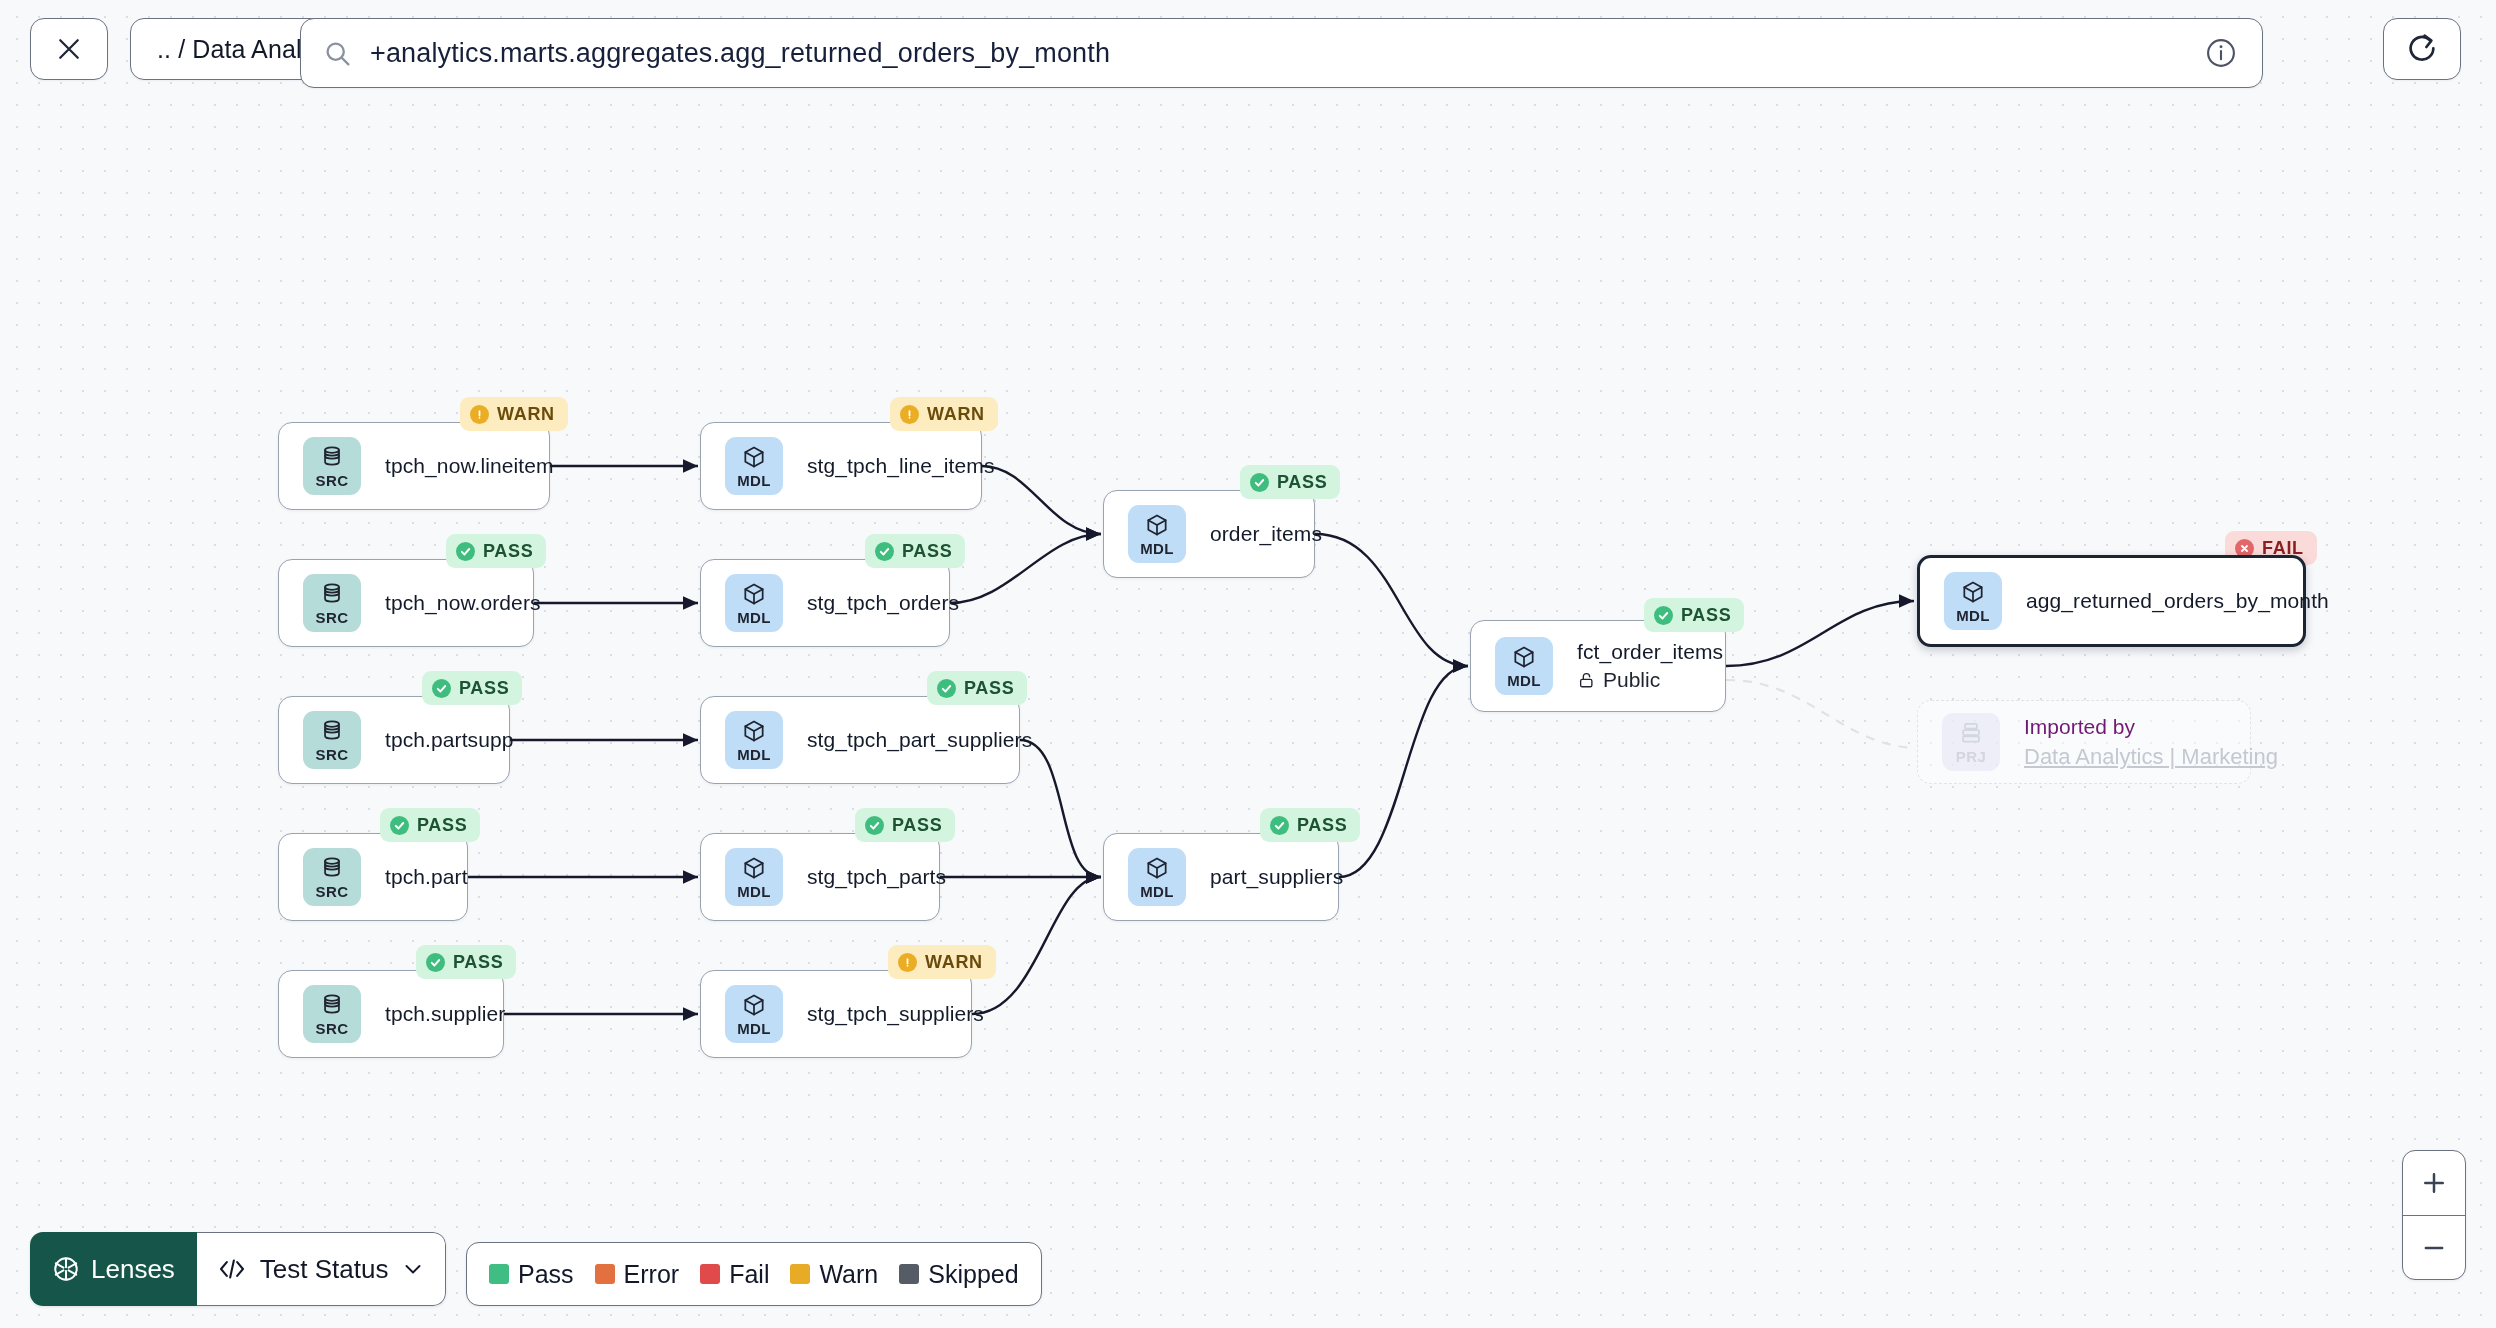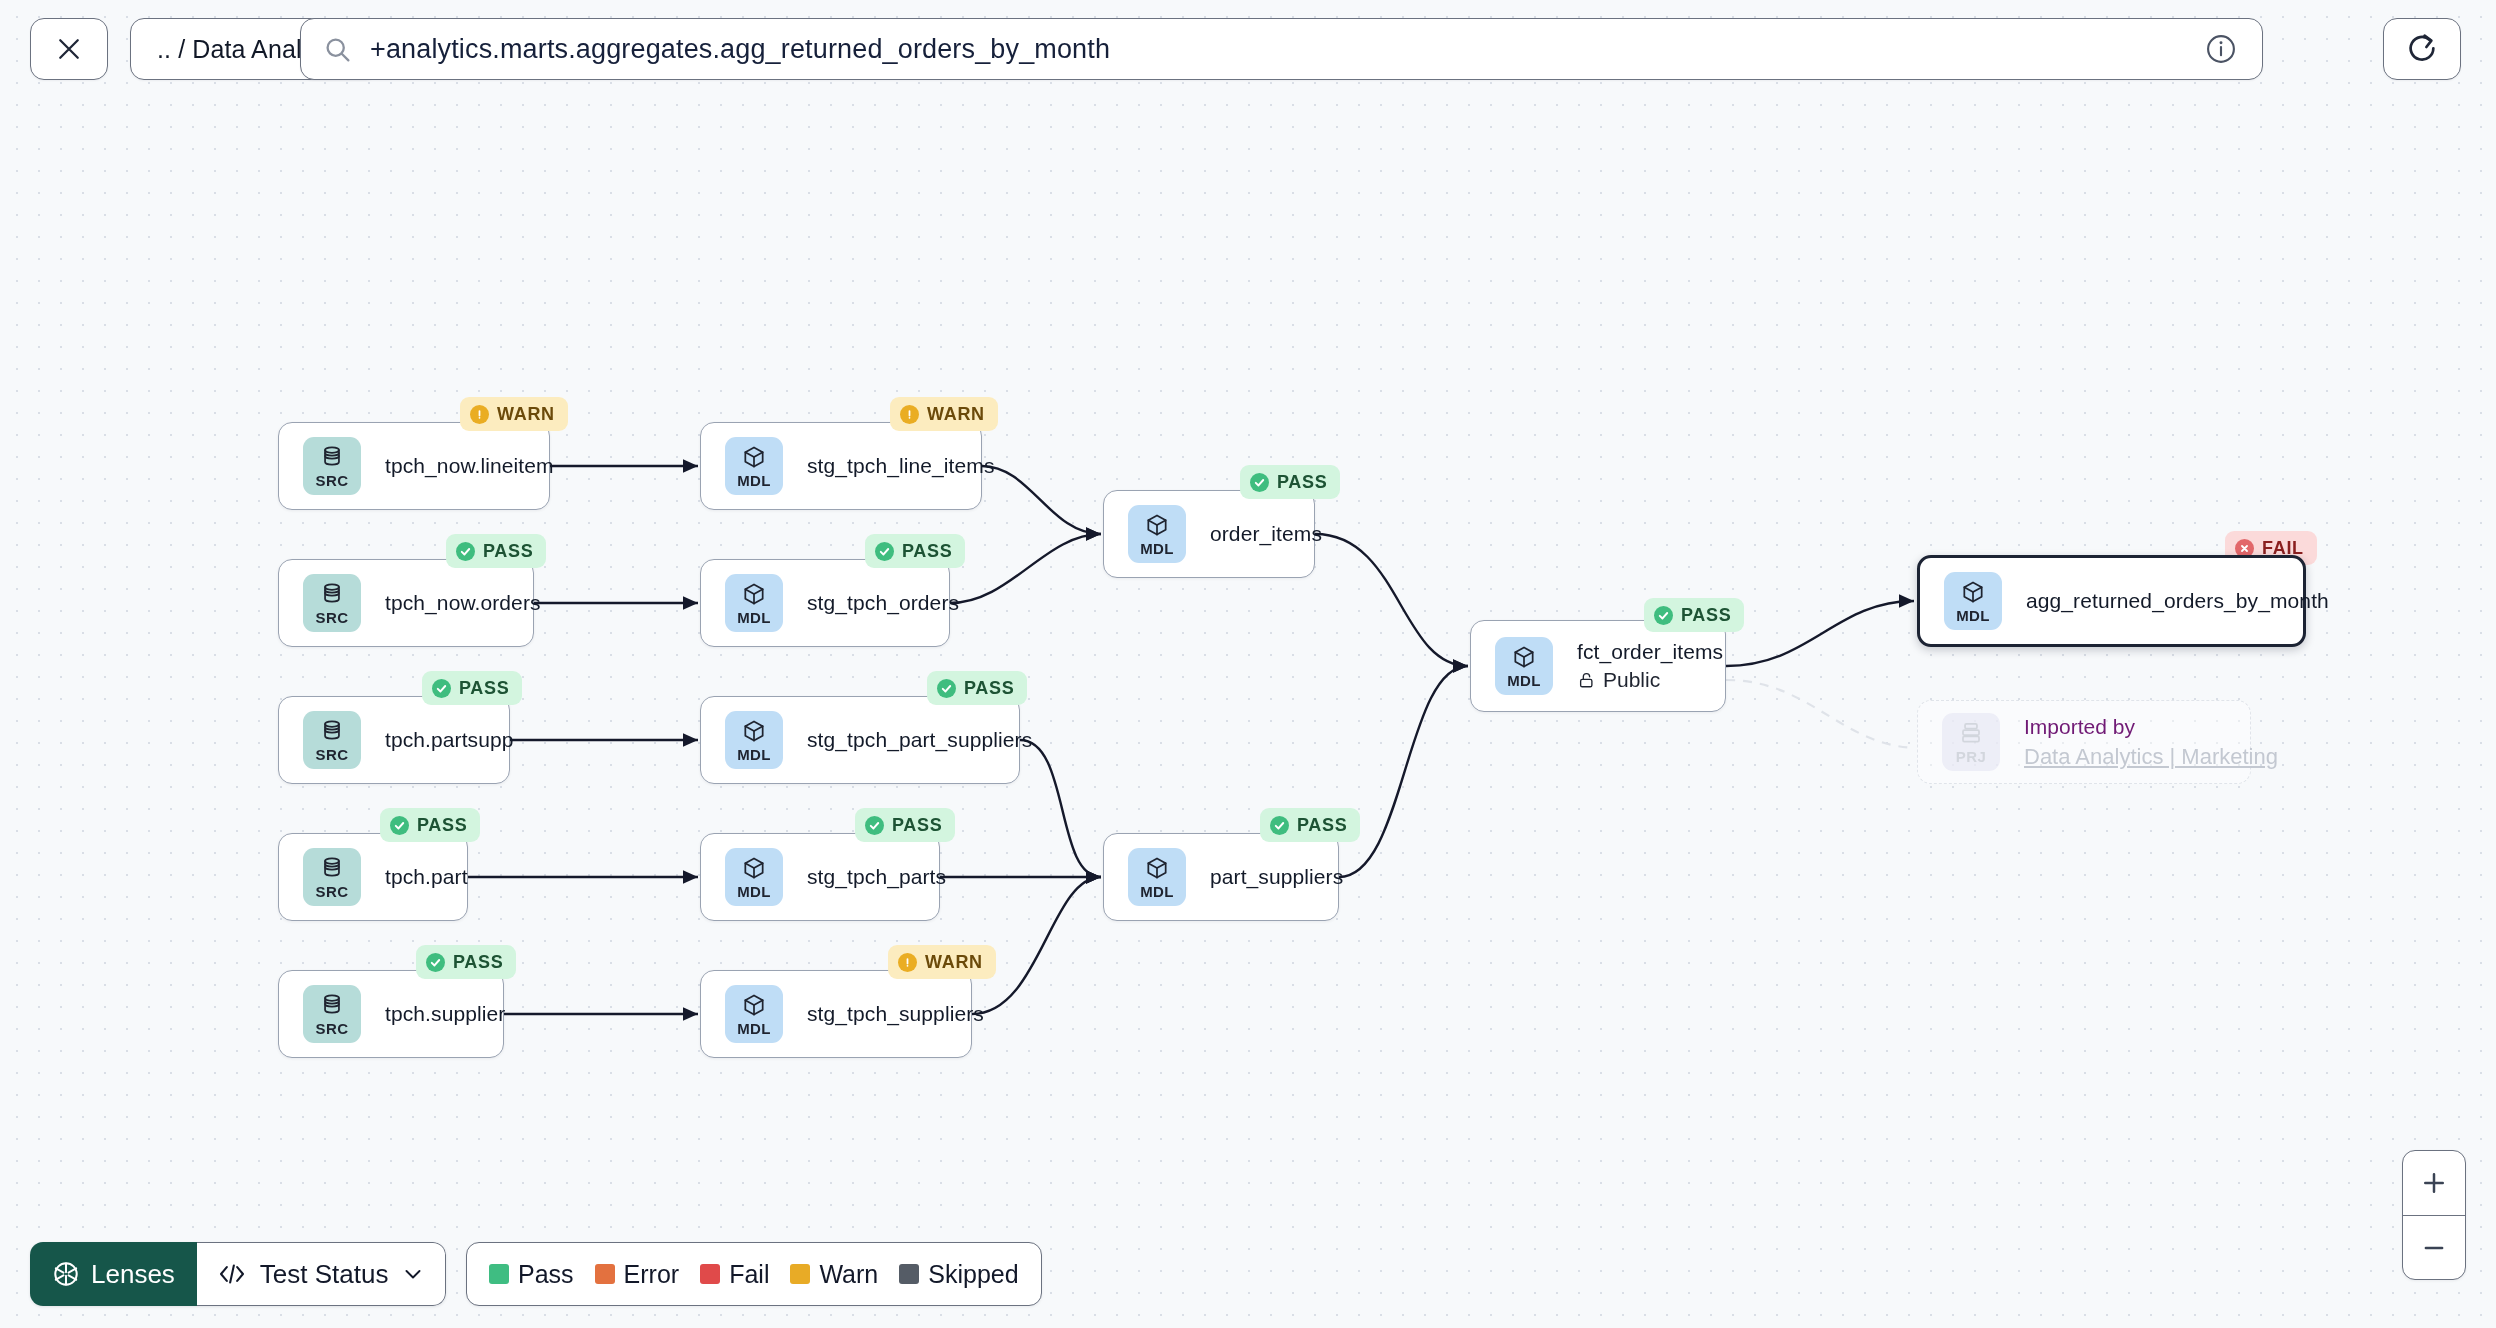--- a/index.html
+++ b/index.html
@@ -31,21 +31,21 @@
     display:flex; align-items:center; justify-content:center;
     box-shadow:0 1px 2px rgba(20,25,40,.05);
   }
   #close-btn { left:30px; top:18px; width:78px; height:62px; cursor:pointer; }
   #breadcrumb-btn {
     left:130px; top:18px; height:62px; padding:0 26px;
     font-size:25px; color:#111827; letter-spacing:.1px; cursor:pointer;
     white-space:nowrap;
   }
   #searchbar {
-    left:300px; top:18px; width:1963px; height:62px;
+    left:300px; top:18px; width:1963px; height:70px;
     justify-content:flex-start; padding:0 22px; cursor:text;
   }
   #search-input-text {
     font-size:27px; color:#16203a; margin-left:18px;
     white-space:nowrap; overflow:hidden; letter-spacing:.15px;
   }
   #info-icon-wrap {
     position:absolute; right:24px; top:50%; transform:translateY(-50%);
     width:34px; height:34px; cursor:pointer;
   }
@@ -121,21 +121,21 @@
   .status-pill.pass .sp-dot { background:#3fbd7f; }
   .status-pill.warn .sp-dot { background:#eaad23; }
   .status-pill.fail .sp-dot { background:#e2676a; }
 
   
   #edges { position:absolute; inset:0; z-index:6; pointer-events:none; }
 
   
   #bottombar { position:absolute; left:0; bottom:0; height:110px; width:2496px; z-index:40; }
   #lenses-group {
-    position:absolute; left:30px; bottom:22px; height:64px;
+    position:absolute; left:30px; bottom:22px; height:74px;
     display:flex; align-items:stretch;
     border-radius:13px; overflow:hidden;
     box-shadow:0 1px 3px rgba(20,25,40,.10);
   }
   #lenses-btn {
     background:#16564a; color:#ffffff;
     display:flex; align-items:center; gap:11px;
     padding:0 22px; font-size:26px; cursor:pointer;
   }
   #test-status-btn {

